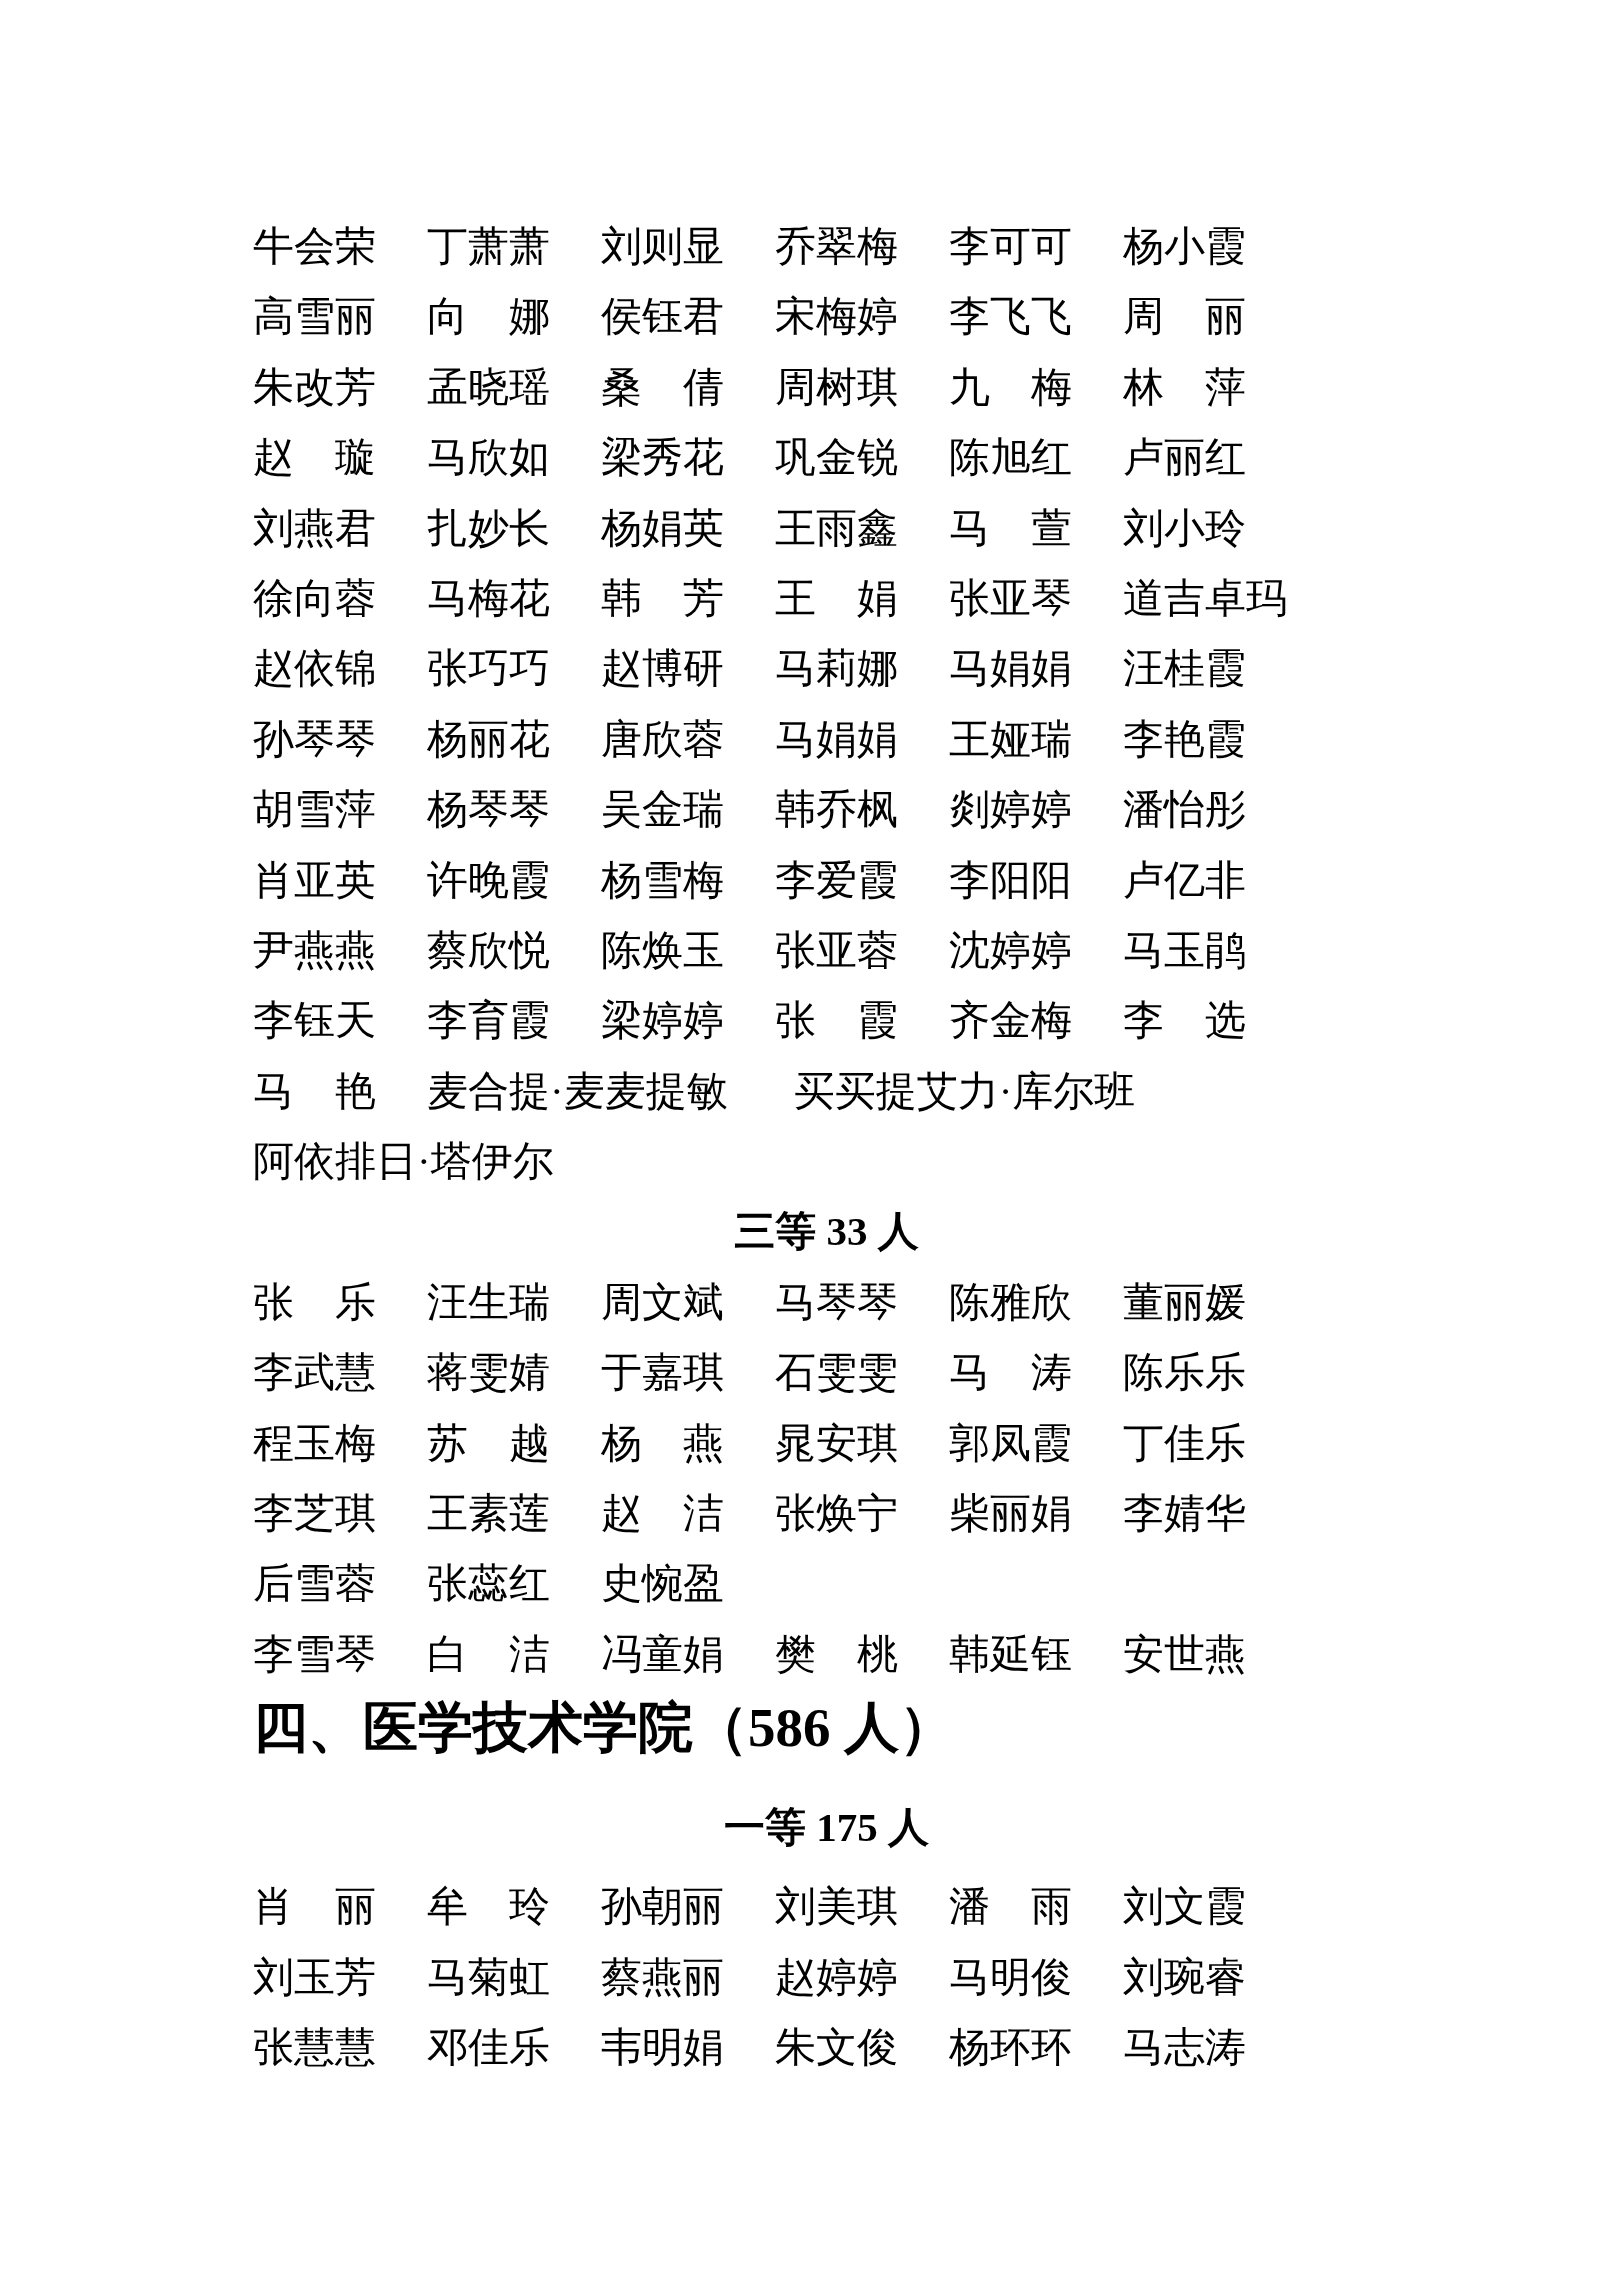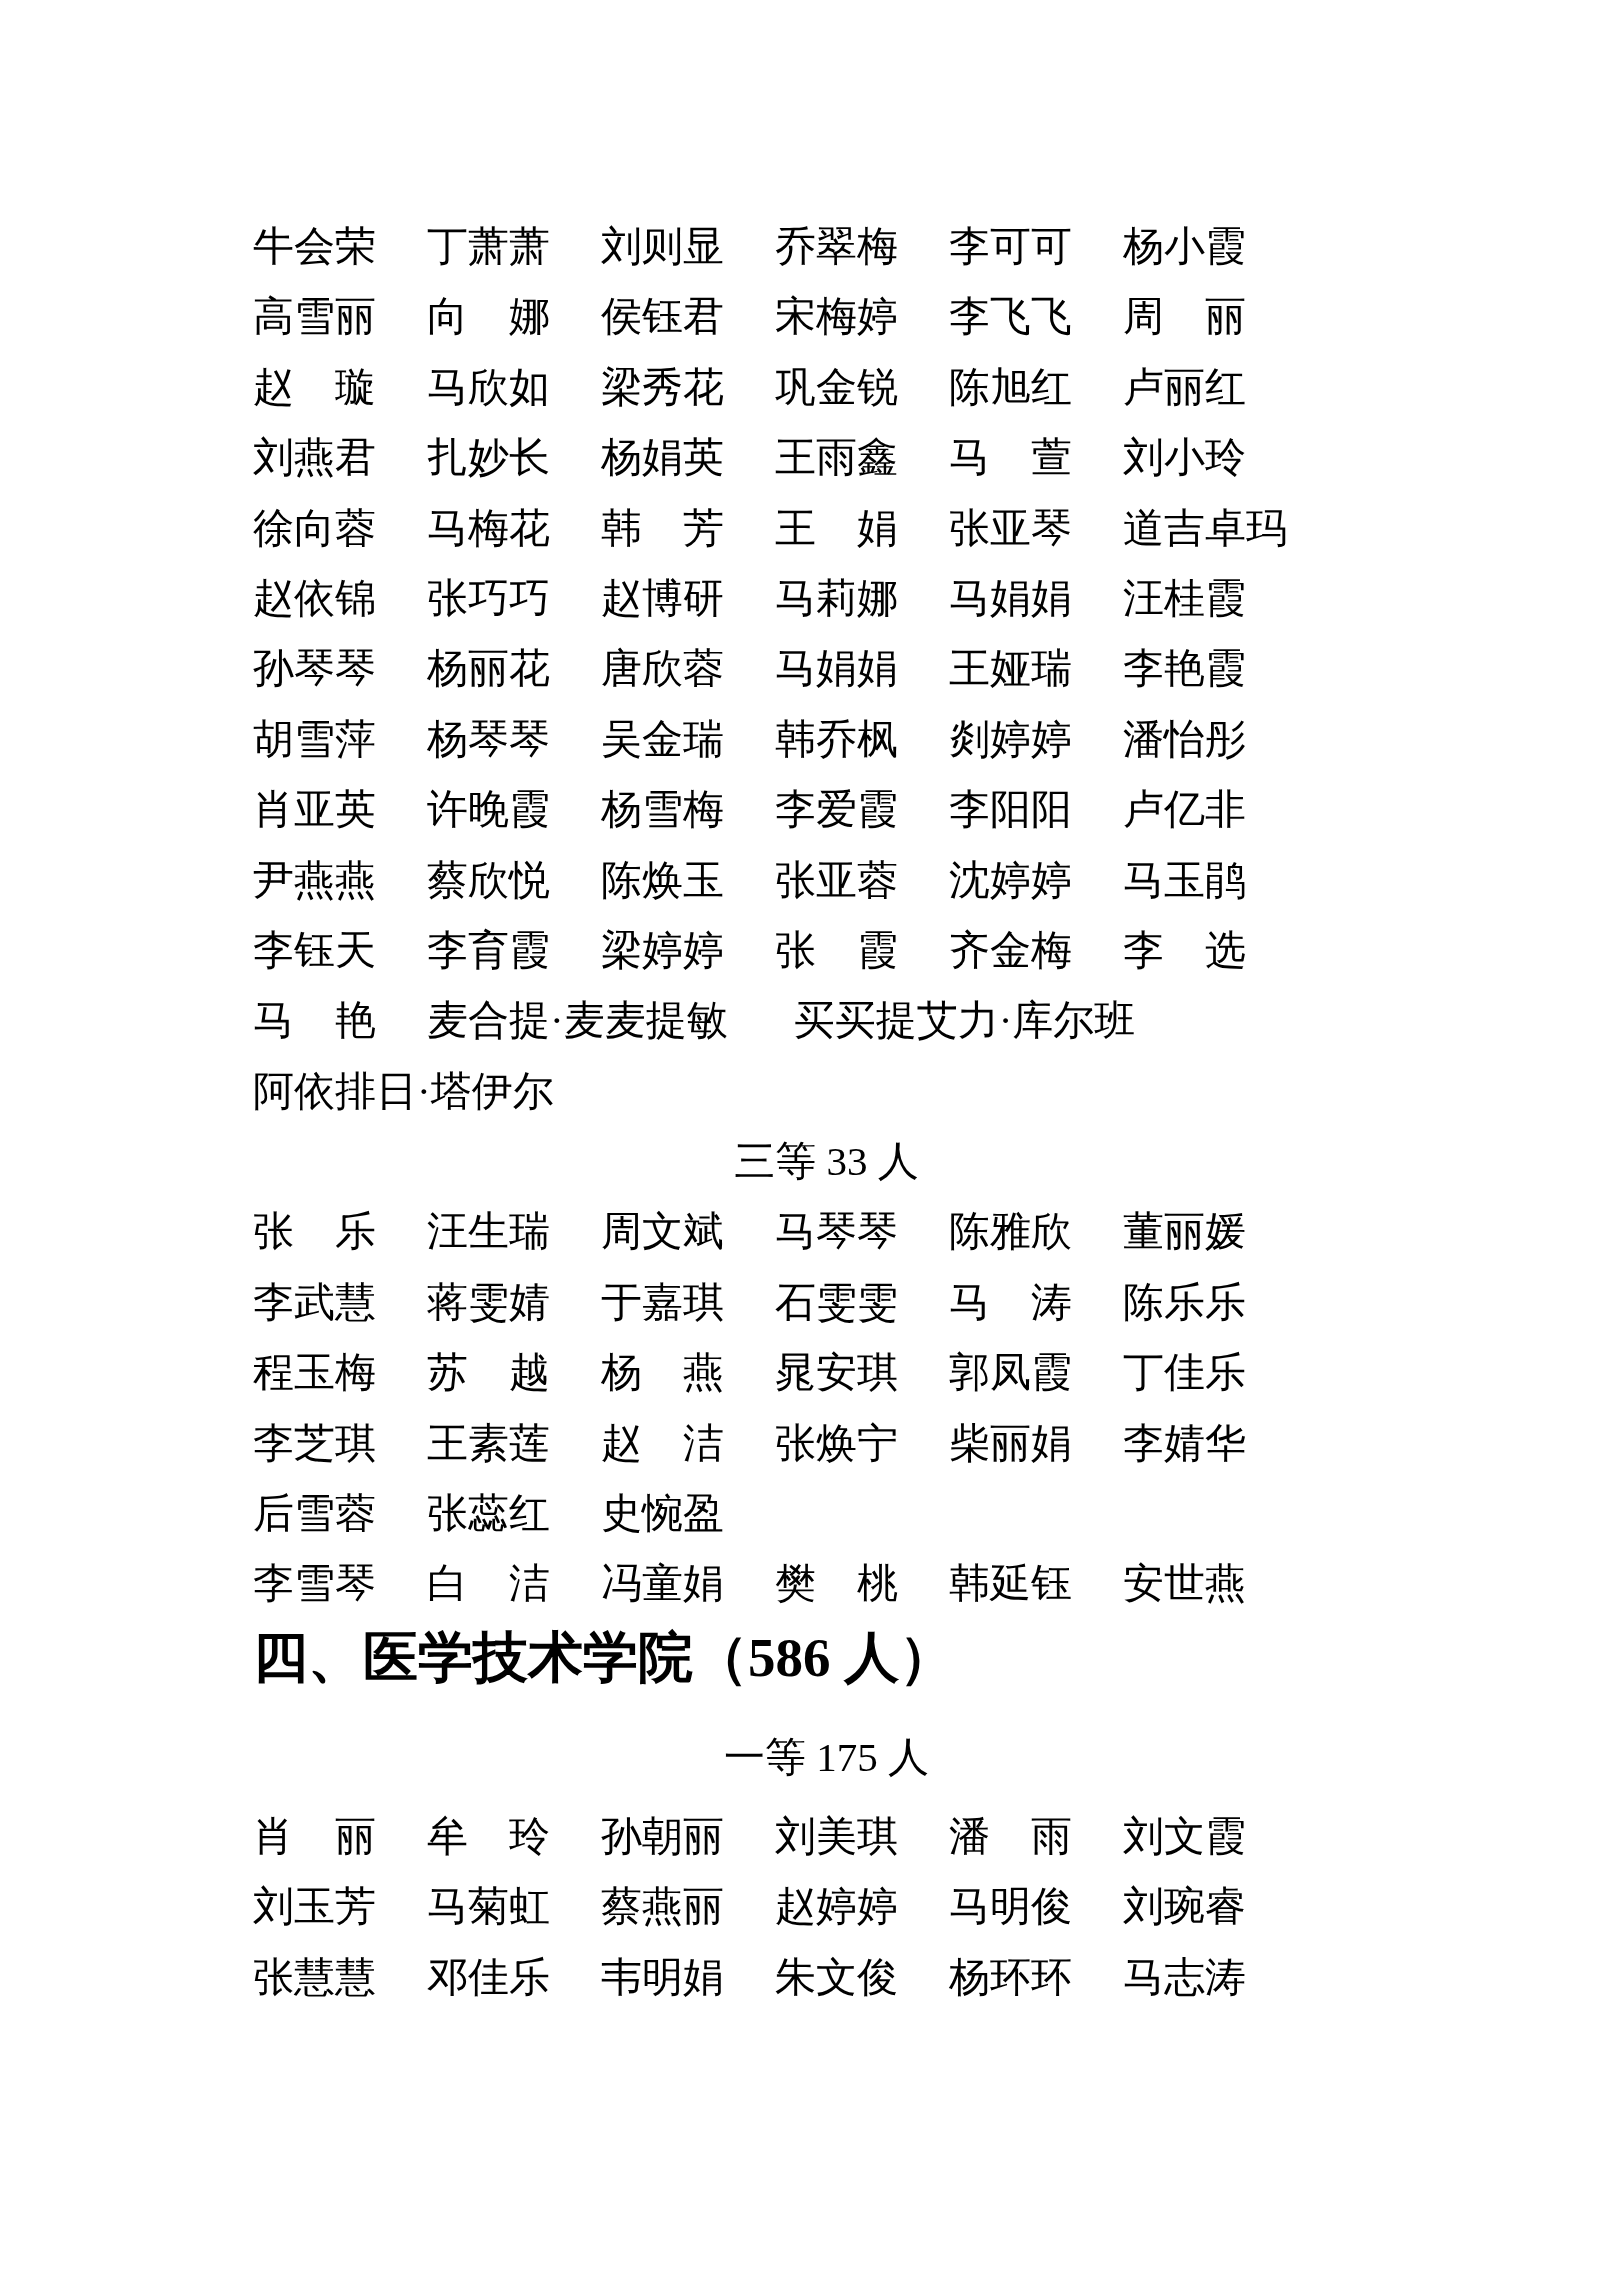--- a/index.html
+++ b/index.html
@@ -35,21 +35,21 @@
     width: 125px;
     white-space: pre;
   }
   .name-cell.auto {
     width: auto;
   }
   .name-cell.offset {
     margin-left: 17px;
   }
   .center-header {
-    font-weight: normal;
+    font-weight: bold;
     font-size: 41px;
     line-height: 43px;
     margin-bottom: 27.4px;
     text-align: center;
     white-space: pre;
   }
   .center-header.mb-lg {
     margin-bottom: 36px;
   }
   .section-title {
@@ -79,20 +79,28 @@
 
         <div class="name-row">
           <span class="name-cell">高雪丽</span>
           <span class="name-cell">向　娜</span>
           <span class="name-cell">侯钰君</span>
           <span class="name-cell">宋梅婷</span>
           <span class="name-cell">李飞飞</span>
           <span class="name-cell">周　丽</span>
         </div>
 
+        <div class="name-row">
+          <span class="name-cell">朱改芳</span>
+          <span class="name-cell">孟晓瑶</span>
+          <span class="name-cell">桑　倩</span>
+          <span class="name-cell">周树琪</span>
+          <span class="name-cell">九　梅</span>
+          <span class="name-cell">林　萍</span>
+        </div>
 
         <div class="name-row">
           <span class="name-cell">赵　璇</span>
           <span class="name-cell">马欣如</span>
           <span class="name-cell">梁秀花</span>
           <span class="name-cell">巩金锐</span>
           <span class="name-cell">陈旭红</span>
           <span class="name-cell">卢丽红</span>
         </div>
 

